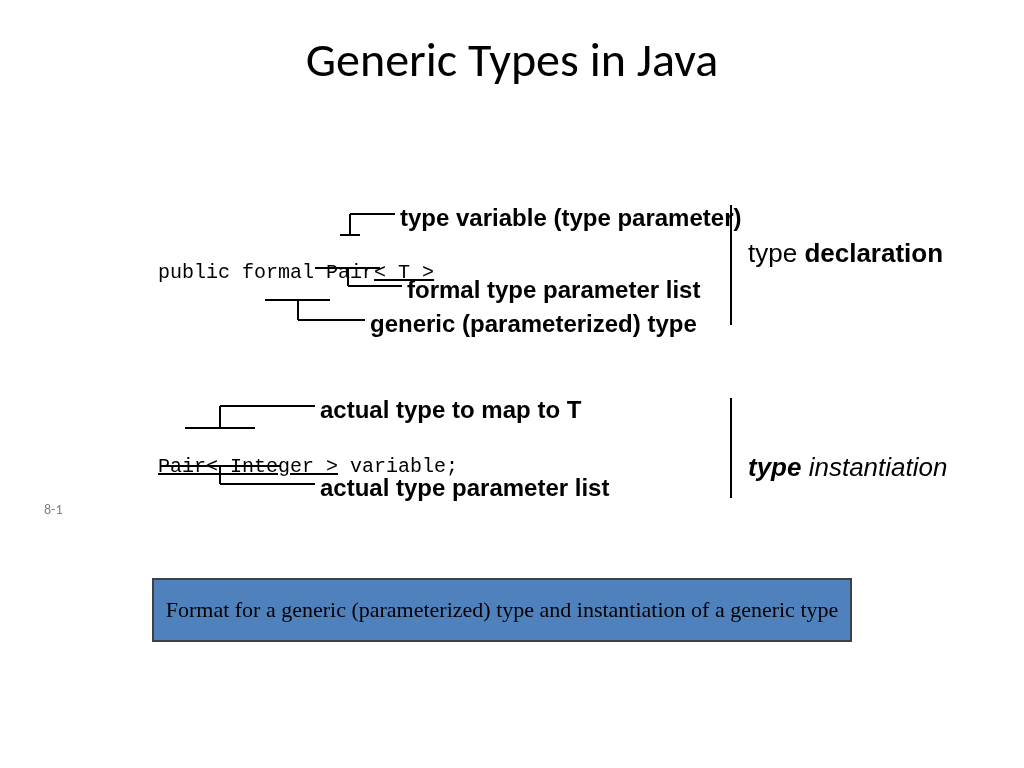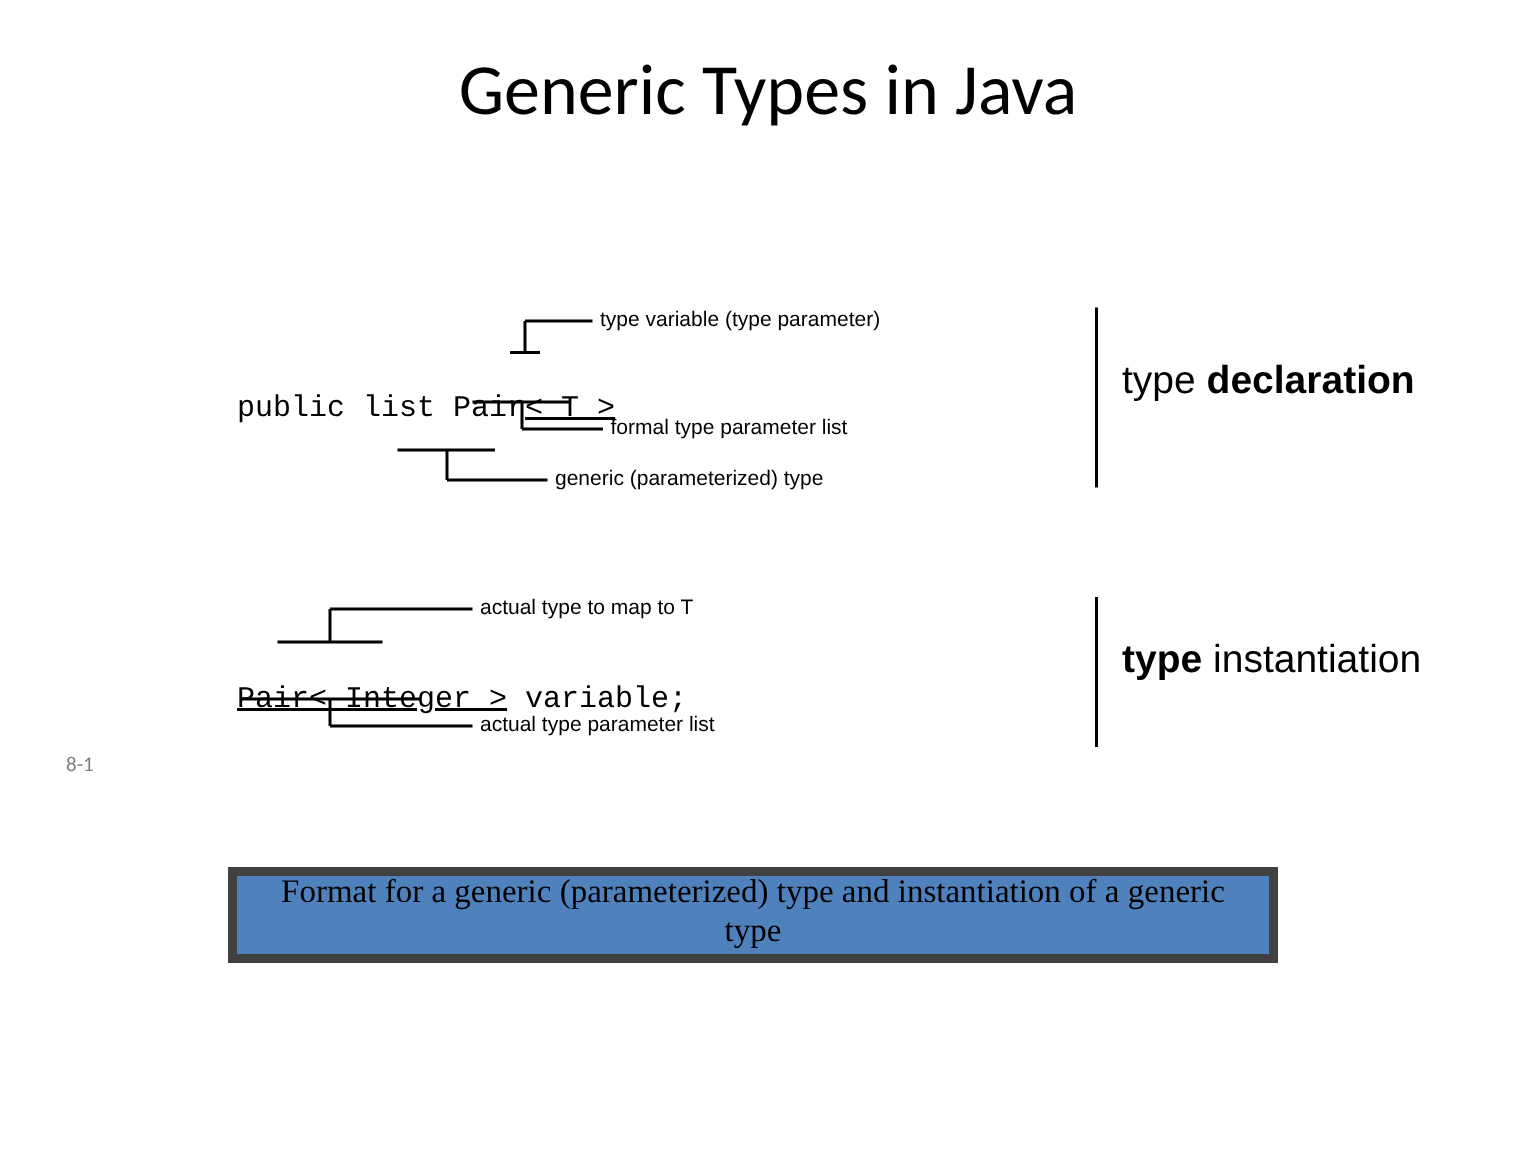--- a/index.html
+++ b/index.html
@@ -25,39 +25,39 @@
     text-align: center;
     font-size: 48px;
     font-weight: 400;
   }
   .code {
     font-family: "Courier New", Courier, monospace;
     white-space: pre;
   }
   .ann {
     font-family: Arial, sans-serif;
-    font-weight: normal;
-    font-size: 14px;
+    font-weight: bold;
+    font-size: 24px;
   }
   .side-label {
     font-family: Arial, sans-serif;
     font-size: 26px;
   }
   .side-label .light { font-weight: 400; }
   .side-label .bold  { font-weight: 700; }
   .caption-box {
     position: absolute;
     left: 152px;
     top: 578px;
     width: 700px;
     height: 64px;
     background: #4F81BD;
-    border: 6px solid #404040;
+    border: 2px solid #404040;
     display: flex;
-    align-items: flex-end;
+    align-items: center;
     justify-content: center;
     text-align: center;
     font-family: "Times New Roman", Times, serif;
     font-size: 22px;
     line-height: 1.15;
     padding: 4px 10px;
     box-sizing: border-box;
   }
   .page-number {
     position: absolute;
@@ -74,21 +74,21 @@
   .uline { text-decoration: underline; }
 </style>
 </head>
 <body>
 
 <div class="slide">
 
   <div class="title">Generic Types in Java</div>
 
   <div style="position:absolute; left:110px; top:238px; font-size:20px;" class="code">
-    <span>public list Pair</span><span class="uline">&lt; T &gt;</span>
+    <span>public formal Pair</span><span class="uline">&lt; T &gt;</span>
   </div>
 
   <div class="ann" style="position:absolute; left:400px; top:204px;">type variable (type parameter)</div>
   <div class="ann" style="position:absolute; left:407px; top:276px;">formal type parameter list</div>
   <div class="ann" style="position:absolute; left:370px; top:310px;">generic (parameterized) type</div>
 
   <div style="position:absolute; left:730px; top:205px; width:0; height:120px; border-left:2px solid #000;"></div>
   <div class="side-label" style="position:absolute; left:748px; top:238px;">
     <span class="light">type </span><span class="bold">declaration</span>
   </div>
@@ -111,21 +111,21 @@
   </svg>
 
   <div style="position:absolute; left:110px; top:432px; font-size:20px;" class="code">
     <span class="uline">Pair</span><span class="uline">&lt; Integer &gt;</span><span> variable;</span>
   </div>
 
   <div class="ann" style="position:absolute; left:320px; top:474px;">actual type parameter list</div>
   <div class="ann" style="position:absolute; left:320px; top:396px;">actual type to map to T</div>
 
   <div style="position:absolute; left:730px; top:398px; width:0; height:100px; border-left:2px solid #000;"></div>
-  <div class="side-label" style="position:absolute; left:748px; top:424px;">
+  <div class="side-label" style="position:absolute; left:748px; top:452px;font-style:italic;">
     <span class="bold">type </span><span class="light">instantiation</span>
   </div>
 
   <svg class="diagram" width="1024" height="768">
     <g stroke="#000" stroke-width="2" fill="none">
 
       <line x1="185" y1="428" x2="255" y2="428"></line>
       <line x1="220" y1="428" x2="220" y2="406"></line>
       <line x1="220" y1="406" x2="315" y2="406"></line>
 

